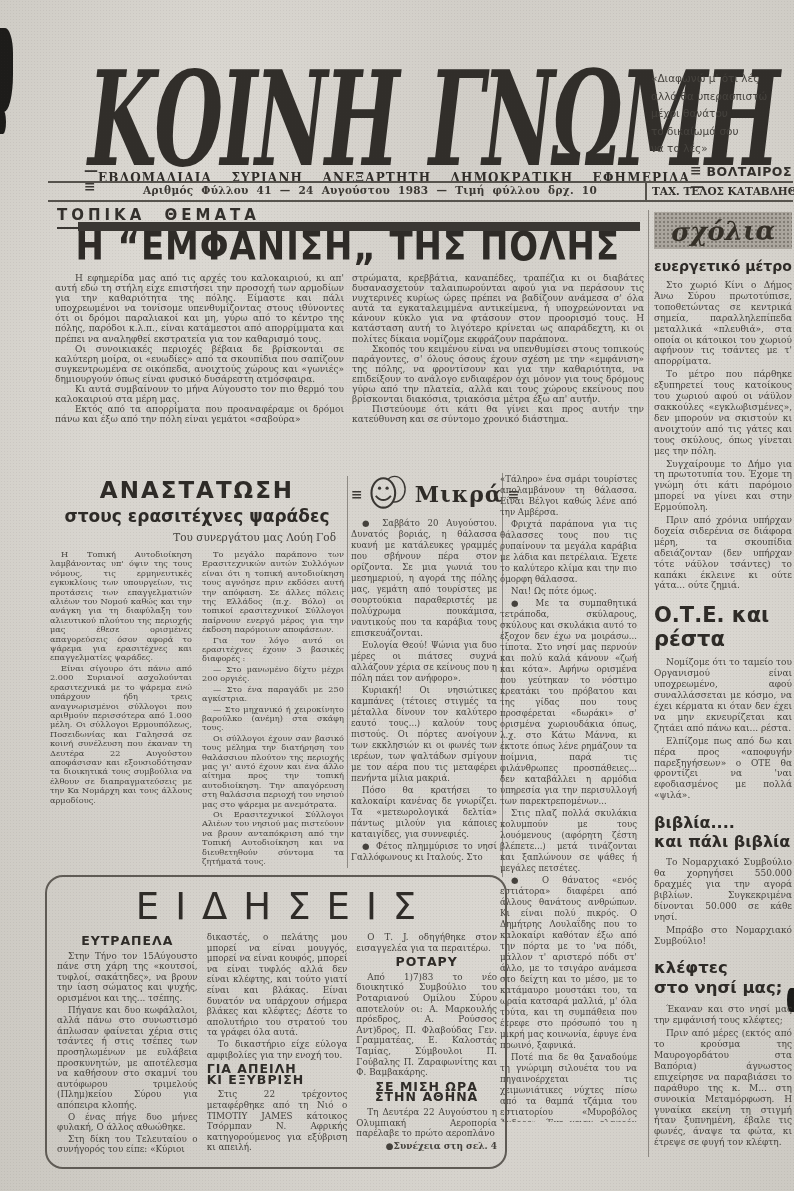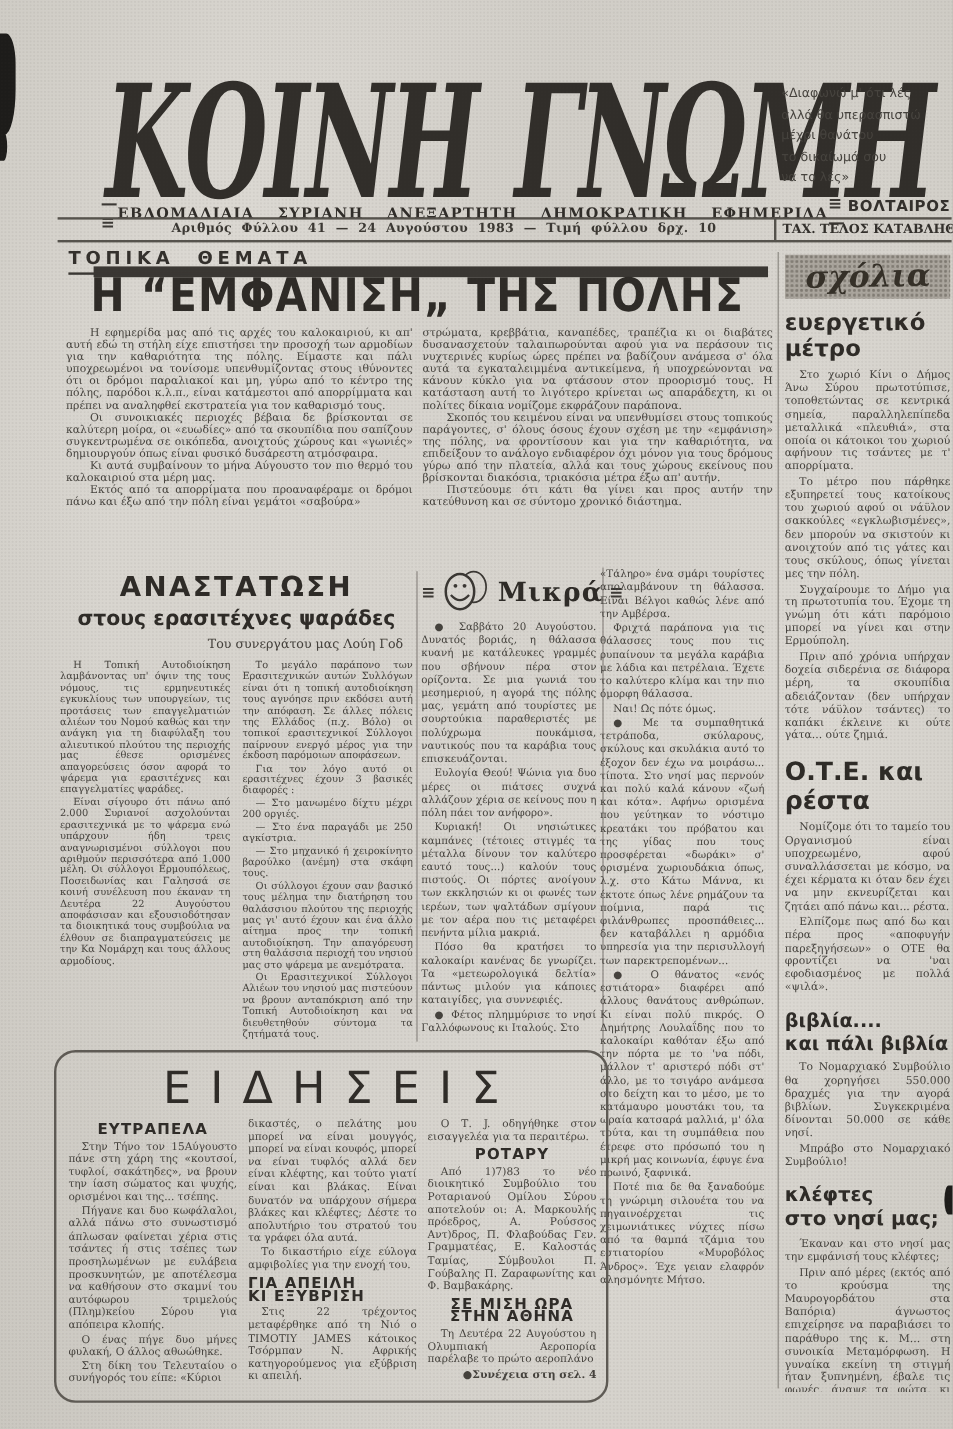--- a/index.html
+++ b/index.html
@@ -83,21 +83,21 @@
   .cont-note{text-align:right;font-weight:bold;font-size:9px;margin-top:2px;}
   
   .sidebar{left:654px;top:212px;width:138px;height:948px;overflow:hidden;}
   .sch-header{height:37px;display:flex;align-items:center;justify-content:center;
     background-color:#aba69e;
     background-image:radial-gradient(#827d75 1px, transparent 1.4px);background-size:4px 4px;
     margin-bottom:9px;}
   .sch-header span{font-family:"DejaVu Serif",serif;font-weight:bold;font-style:italic;
     font-size:26px;color:#353028;transform:rotate(-1deg);}
   .s-h{font-family:"DejaVu Sans",sans-serif;font-weight:bold;color:#2e2b27;white-space:pre-line;}
-  .s-h1{font-size:19px;margin:4px 0 6px 0;}
+  .s-h1{font-size:14px;margin:4px 0 6px 0;text-align:center;}
   .s-h2{font-size:21px;margin:12px 0 6px 0;}
   .s-h3{font-size:16px;line-height:19px;margin:12px 0 6px 0;}
   .s-h4{font-size:16.5px;line-height:20px;margin:12px 0 6px 0;}
   .s-paras{font-size:9px;line-height:10.9px;text-align:justify;}
   .s-paras p{margin:0 0 2px 0;text-indent:12px;}
 </style>
 </head>
 <body>
 
 <div class="page">
@@ -205,20 +205,21 @@
         <p>Πόσο θα κρατήσει το καλοκαίρι κανένας δε γνωρίζει. Τα «μετεωρολογικά δελτία» πάντως μιλούν για κάποιες καταιγίδες, για συννεφιές.</p>
         <p>● Φέτος πλημμύρισε το νησί Γαλλόφωνους κι Ιταλούς. Στο</p>
       </div>
   </div>
   <div class="abs mik-col" style="left:500px;top:474px;width:137px;height:648px;">
     <p class="cont">«Τάληρο» ένα σμάρι τουρίστες απολαμβάνουν τη θάλασσα. Είναι Βέλγοι καθώς λένε από την Αμβέρσα.</p>
     <div>
         <p>Φριχτά παράπονα για τις θάλασσες τους που τις ρυπαίνουν τα μεγάλα καράβια με λάδια και πετρέλαια. Έχετε το καλύτερο κλίμα και την πιο όμορφη θάλασσα.</p>
         <p>Ναι! Ως πότε όμως.</p>
         <p>● Με τα συμπαθητικά τετράποδα, σκύλαρους, σκύλους και σκυλάκια αυτό το έξοχον δεν έχω να μοιράσω... τίποτα. Στο νησί μας περνούν και πολύ καλά κάνουν «ζωή και κότα». Αφήνω ορισμένα που γεύτηκαν το νόστιμο κρεατάκι του πρόβατου και της γίδας που τους προσφέρεται «δωράκι» σ' ορισμένα χωριουδάκια όπως, λ.χ. στο Κάτω Μάννα, κι έκτοτε όπως λένε ρημάζουν τα ποίμνια, παρά τις φιλάνθρωπες προσπάθειες... δεν καταβάλλει η αρμόδια υπηρεσία για την περισυλλογή των παρεκτρεπομένων...</p>
+        <p>Στις πλαζ πολλά σκυλάκια κολυμπούν με τους λουόμενους (αφόρητη ζέστη βλέπετε...) μετά τινάζονται και ξαπλώνουν σε ψάθες ή μεγάλες πετσέτες.</p>
         <p>● Ο θάνατος «ενός εστιάτορα» διαφέρει από άλλους θανάτους ανθρώπων. Κι είναι πολύ πικρός. Ο Δημήτρης Λουλαΐδης που το καλοκαίρι καθόταν έξω από την πόρτα με το 'να πόδι, μάλλον τ' αριστερό πόδι στ' άλλο, με το τσιγάρο ανάμεσα στο δείχτη και το μέσο, με το κατάμαυρο μουστάκι του, τα ωραία κατσαρά μαλλιά, μ' όλα τούτα, και τη συμπάθεια που έτρεφε στο πρόσωπό του η μικρή μας κοινωνία, έφυγε ένα πρωινό, ξαφνικά.</p>
         <p>Ποτέ πια δε θα ξαναδούμε τη γνώριμη σιλουέτα του να πηγαινοέρχεται τις χειμωνιάτικες νύχτες πίσω από τα θαμπά τζάμια του εστιατορίου «Μυροβόλος Άνδρος». Έχε γειαν ελαφρόν αλησμόνητε Μήτσο.</p>
       </div>
   </div>
 
   <div class="abs eid-box">
     <div class="eid-title">ΕΙΔΗΣΕΙΣ</div>
     <div class="eid-cols">
       <div class="eid-col">
         <div class="eid-h">ΕΥΤΡΑΠΕΛΑ</div>

